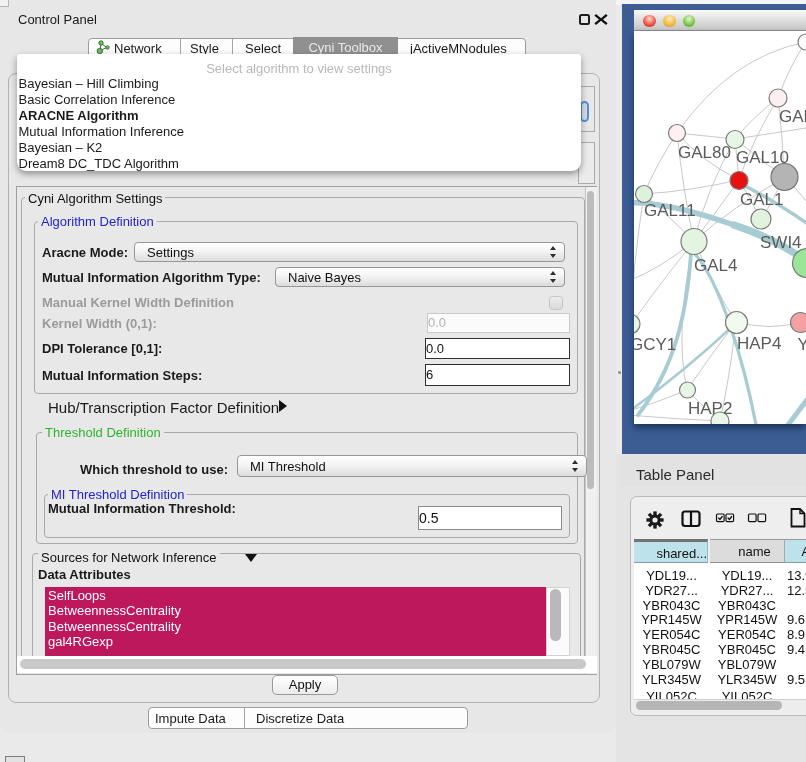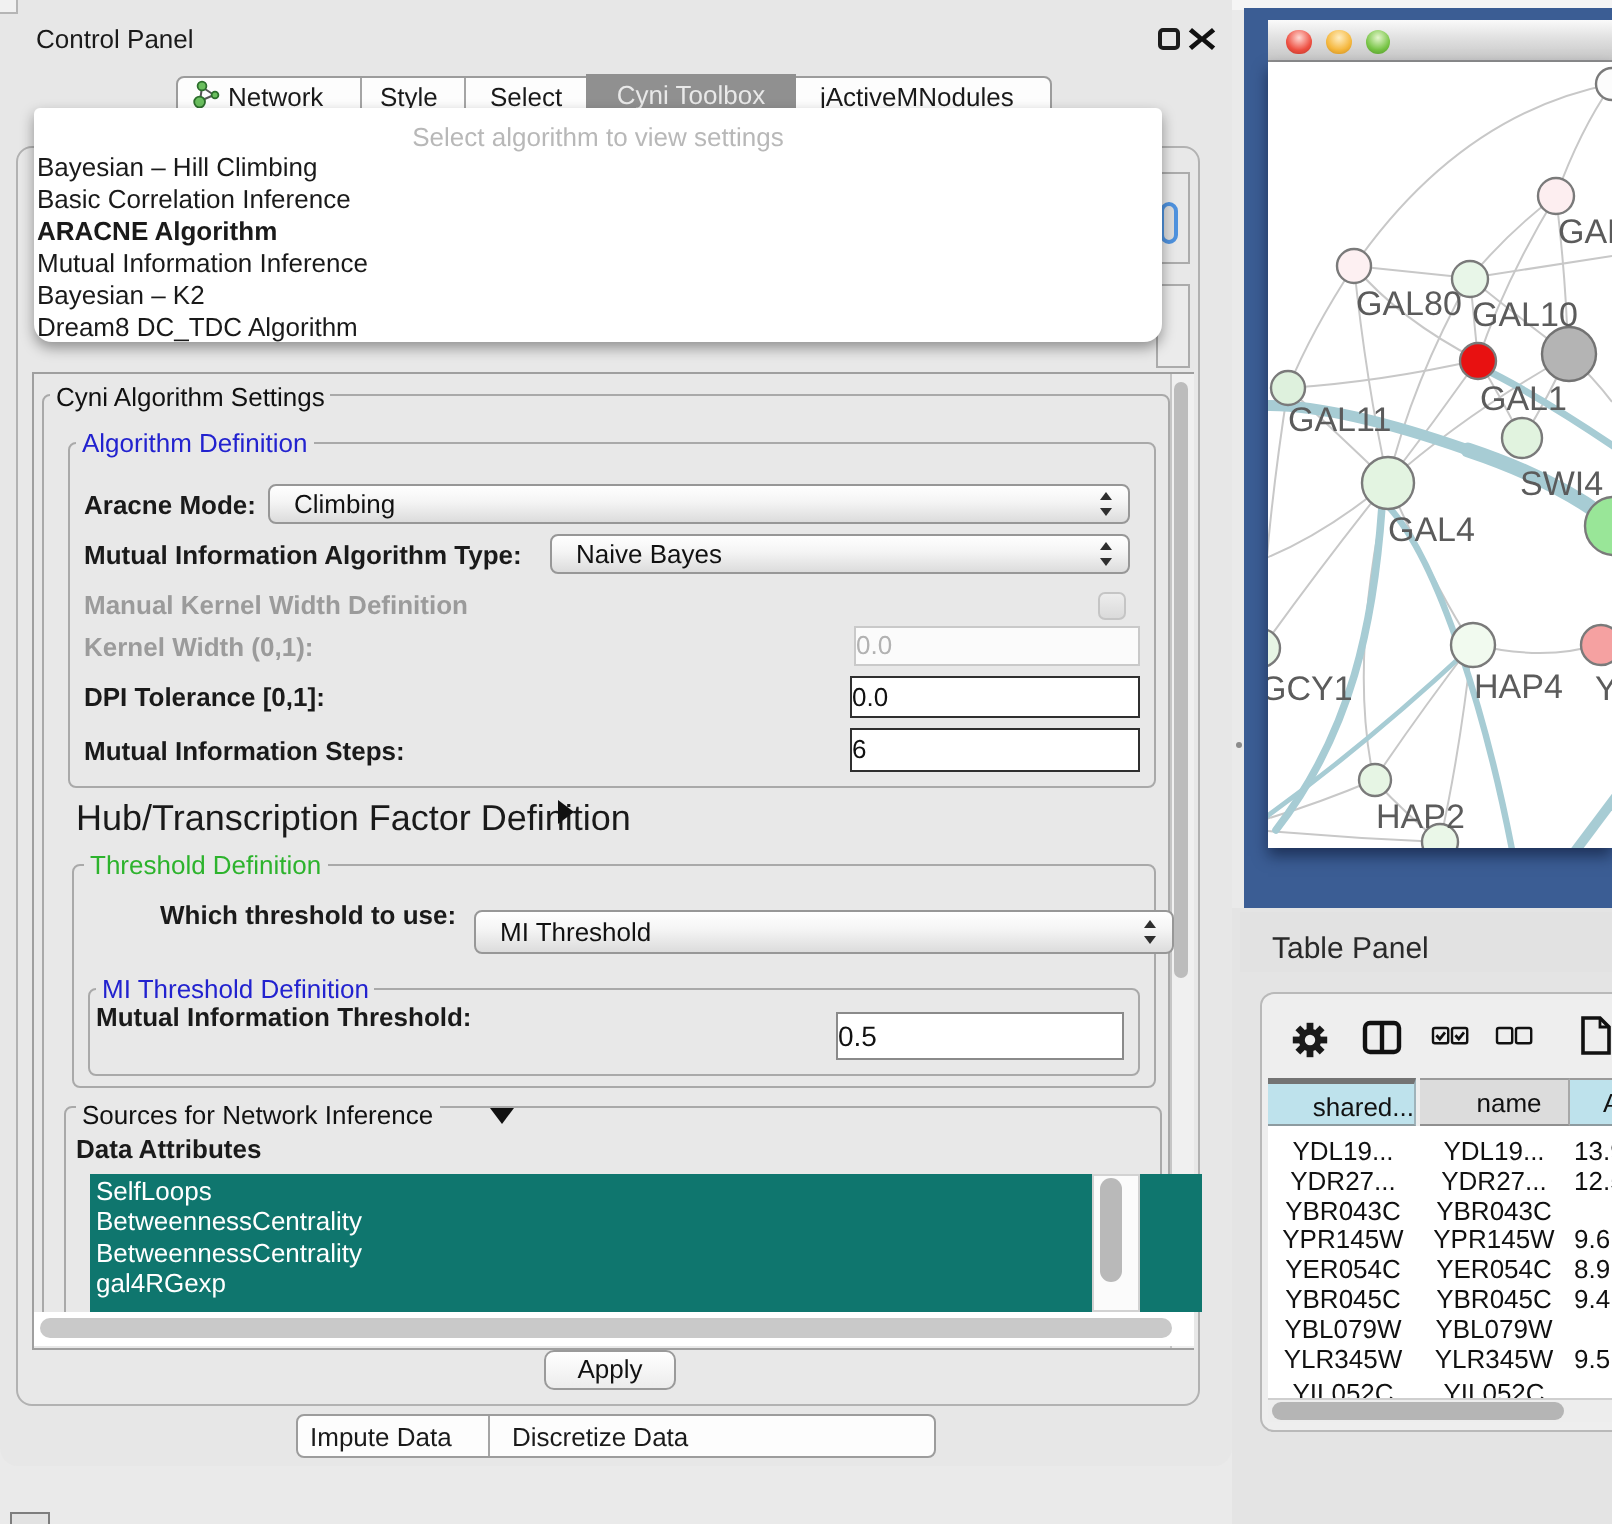--- a/index.html
+++ b/index.html
@@ -63,21 +63,21 @@
   <div class="abs" style="left:587px; top:191px; width:7px; height:298px; background:#bcbcbc; border-radius:4px;"></div>
 
   <div class="groupbox" style="left:21px; top:197px; width:564px; height:475px;"></div>
   <div class="grouptitle" style="left:25px; top:191px; color:#111;">Cyni Algorithm Settings</div>
 
   <div class="groupbox" style="left:34px; top:221px; width:544px; height:173px;"></div>
   <div class="grouptitle" style="left:38px; top:214px; color:#2222cf;">Algorithm Definition</div>
 
   <div class="abs b13" style="left:42px; top:245px;">Aracne Mode:</div>
   <div class="combo" style="left:134px; top:242px; width:431px; height:20px;">
-      <span class="t">Climbing</span>
+      <span class="t">Settings</span>
       <span class="updn">
         <span class="u"></span>
         <span class="d"></span>
       </span>
     </div>
 
   <div class="abs b13" style="left:42px; top:270px;">Mutual Information Algorithm Type:</div>
   <div class="combo" style="left:275px; top:267px; width:290px; height:20px;">
       <span class="t">Naive Bayes</span>
       <span class="updn">
@@ -91,47 +91,47 @@
 
   <div class="abs b13 gray" style="left:42px; top:316px;">Kernel Width (0,1):</div>
   <div class="field" style="left:427px; top:313px; width:143px; height:20px; border:1px solid #c9c9c9; background:#fbfbfb; color:#b2b2b2; line-height:18px; padding-right:8px;">0.0</div>
 
   <div class="abs b13" style="left:42px; top:341px;">DPI Tolerance [0,1]:</div>
   <div class="field" style="left:425px; top:338px; width:145px; height:21px; border:1px solid #2f2f2f; line-height:19px; padding-right:8px;">0.0</div>
 
   <div class="abs b13" style="left:42px; top:368px;">Mutual Information Steps:</div>
   <div class="field" style="left:425px; top:364px; width:145px; height:22px; border:1px solid #2f2f2f; line-height:20px; padding-right:8px;">6</div>
 
-  <div class="abs r13" style="left:38px; top:399px; font-size:18px;">Hub/Transcription Factor Definition</div>
+  <div class="abs r13" style="left:48px; top:399px; font-size:15px;">Hub/Transcription Factor Definition</div>
   <div class="abs" style="left:279px; top:400px; width:0; height:0; border-top:6px solid transparent; border-bottom:6px solid transparent; border-left:8px solid #111;"></div>
 
   <div class="groupbox" style="left:36px; top:432px; width:542px; height:112px;"></div>
   <div class="grouptitle" style="left:42px; top:425px; color:#2db32d;">Threshold Definition</div>
 
-  <div class="abs b13" style="left:80px; top:450px;">Which threshold to use:</div>
+  <div class="abs b13" style="left:80px; top:462px;">Which threshold to use:</div>
   <div class="combo" style="left:237px; top:455px; width:350px; height:22px;">
       <span class="t">MI Threshold</span>
       <span class="updn">
         <span class="u"></span>
         <span class="d"></span>
       </span>
     </div>
 
   <div class="groupbox" style="left:44px; top:494px; width:526px; height:44px;"></div>
   <div class="grouptitle" style="left:48px; top:487px; color:#2222cf;">MI Threshold Definition</div>
 
   <div class="abs b13" style="left:48px; top:501px;">Mutual Information Threshold:</div>
   <div class="field" style="left:418px; top:506px; width:144px; height:24px; border:1px solid #8a8a8a; line-height:22px; padding-right:8px; font-size:14px;">0.5</div>
 
   <div class="groupbox" style="left:32px; top:553px; width:549px; height:116px;"></div>
   <div class="grouptitle" style="left:38px; top:550px; color:#111;">Sources for Network Inference</div>
   <div class="abs" style="left:245px; top:554px; width:0; height:0; border-left:6.5px solid transparent; border-right:6.5px solid transparent; border-top:8px solid #111;"></div>
 
   <div class="abs b13" style="left:38px; top:567px;">Data Attributes</div>
-  <div class="abs" style="left:45px; top:587px; width:556px; height:68.5px; background:#0f766e; overflow:hidden; padding-top:1px;">
+  <div class="abs" style="left:45px; top:587px; width:501px; height:68.5px; background:#be185d; overflow:hidden; padding-top:1px;">
     <div class="listitem">SelfLoops</div>
     <div class="listitem">BetweennessCentrality</div>
     <div class="listitem">BetweennessCentrality</div>
     <div class="listitem">gal4RGexp</div>
   </div>
   <div class="abs" style="left:546px; top:587px; width:24px; height:68.5px; background:#fbfbfb; border:1px solid #d2d2d2;"></div>
   <div class="abs" style="left:549.5px; top:589px; width:11px; height:52px; background:#b9b9b9; border-radius:5.5px;"></div>
 
   <div class="abs" style="left:16.5px; top:656px; width:580px; height:17px; background:#ffffff;"></div>
   <div class="abs" style="left:20px; top:659px; width:566px; height:9.5px; background:#c9c9c9; border-radius:5px;"></div>

